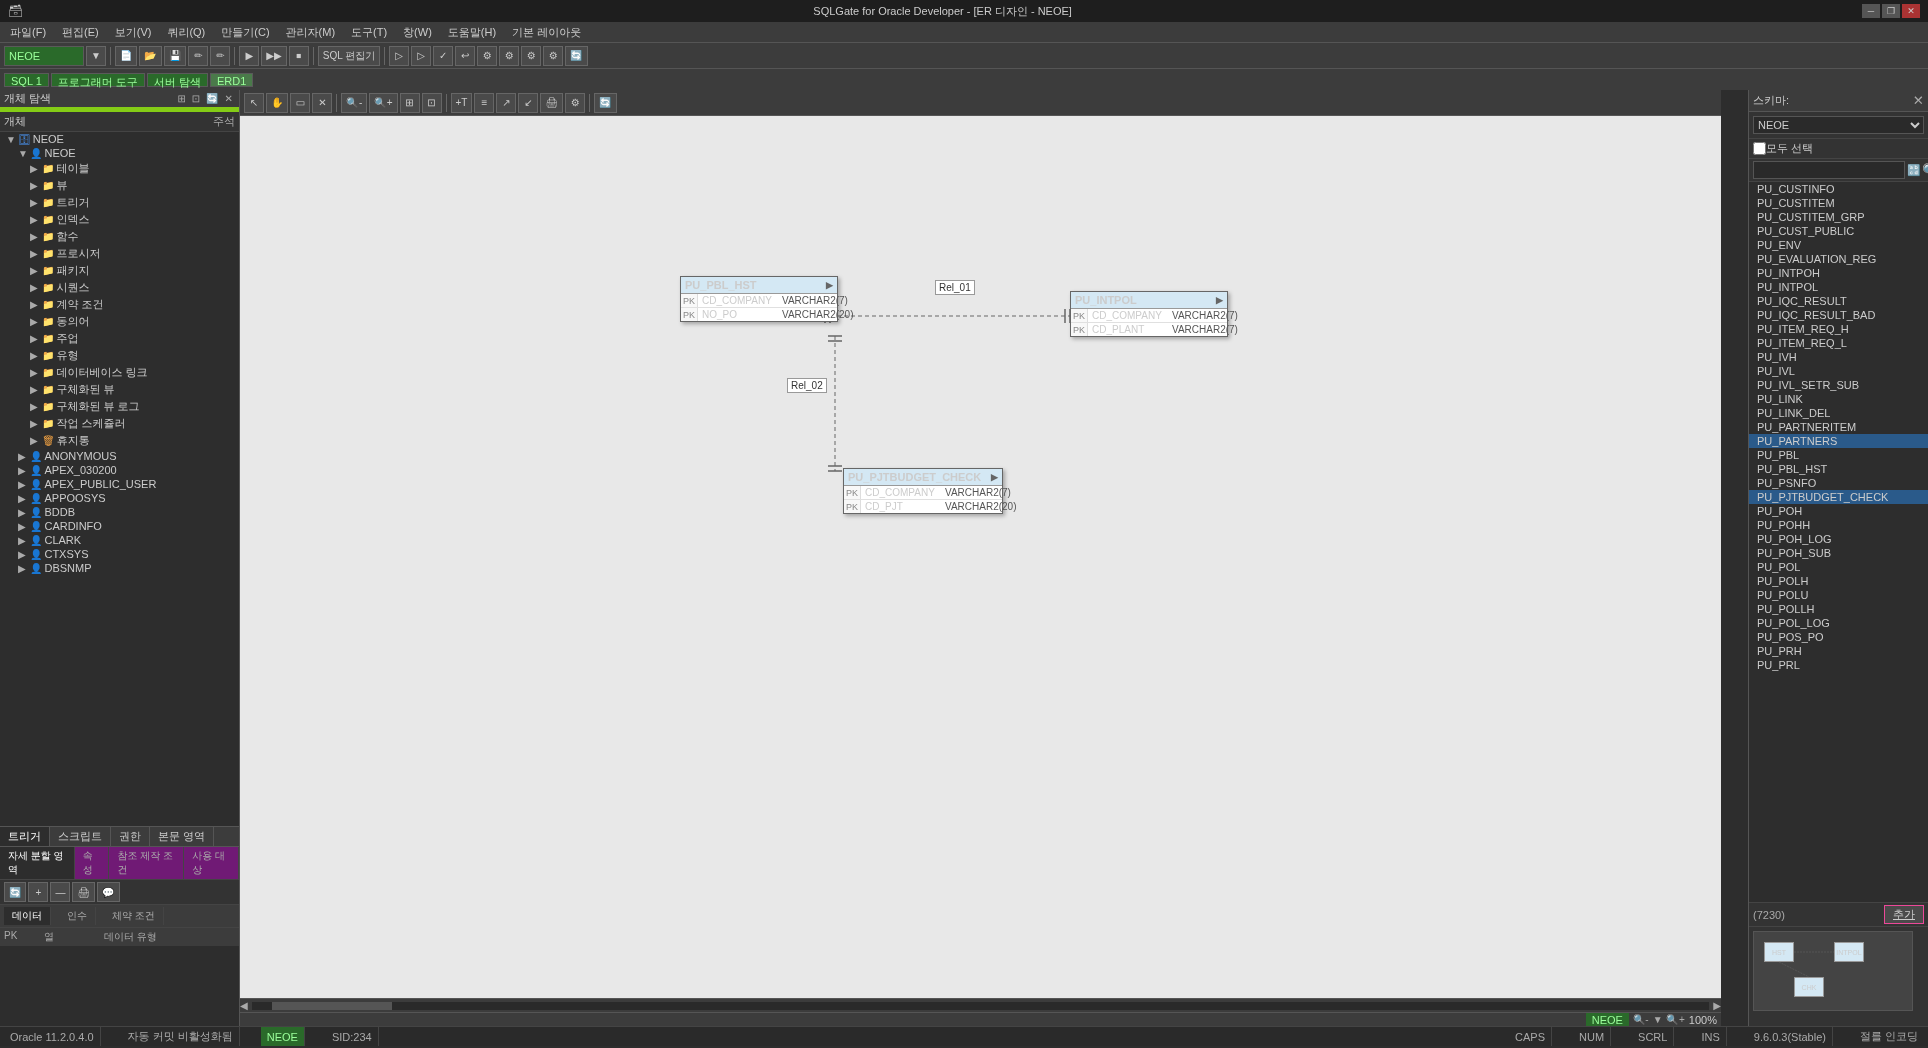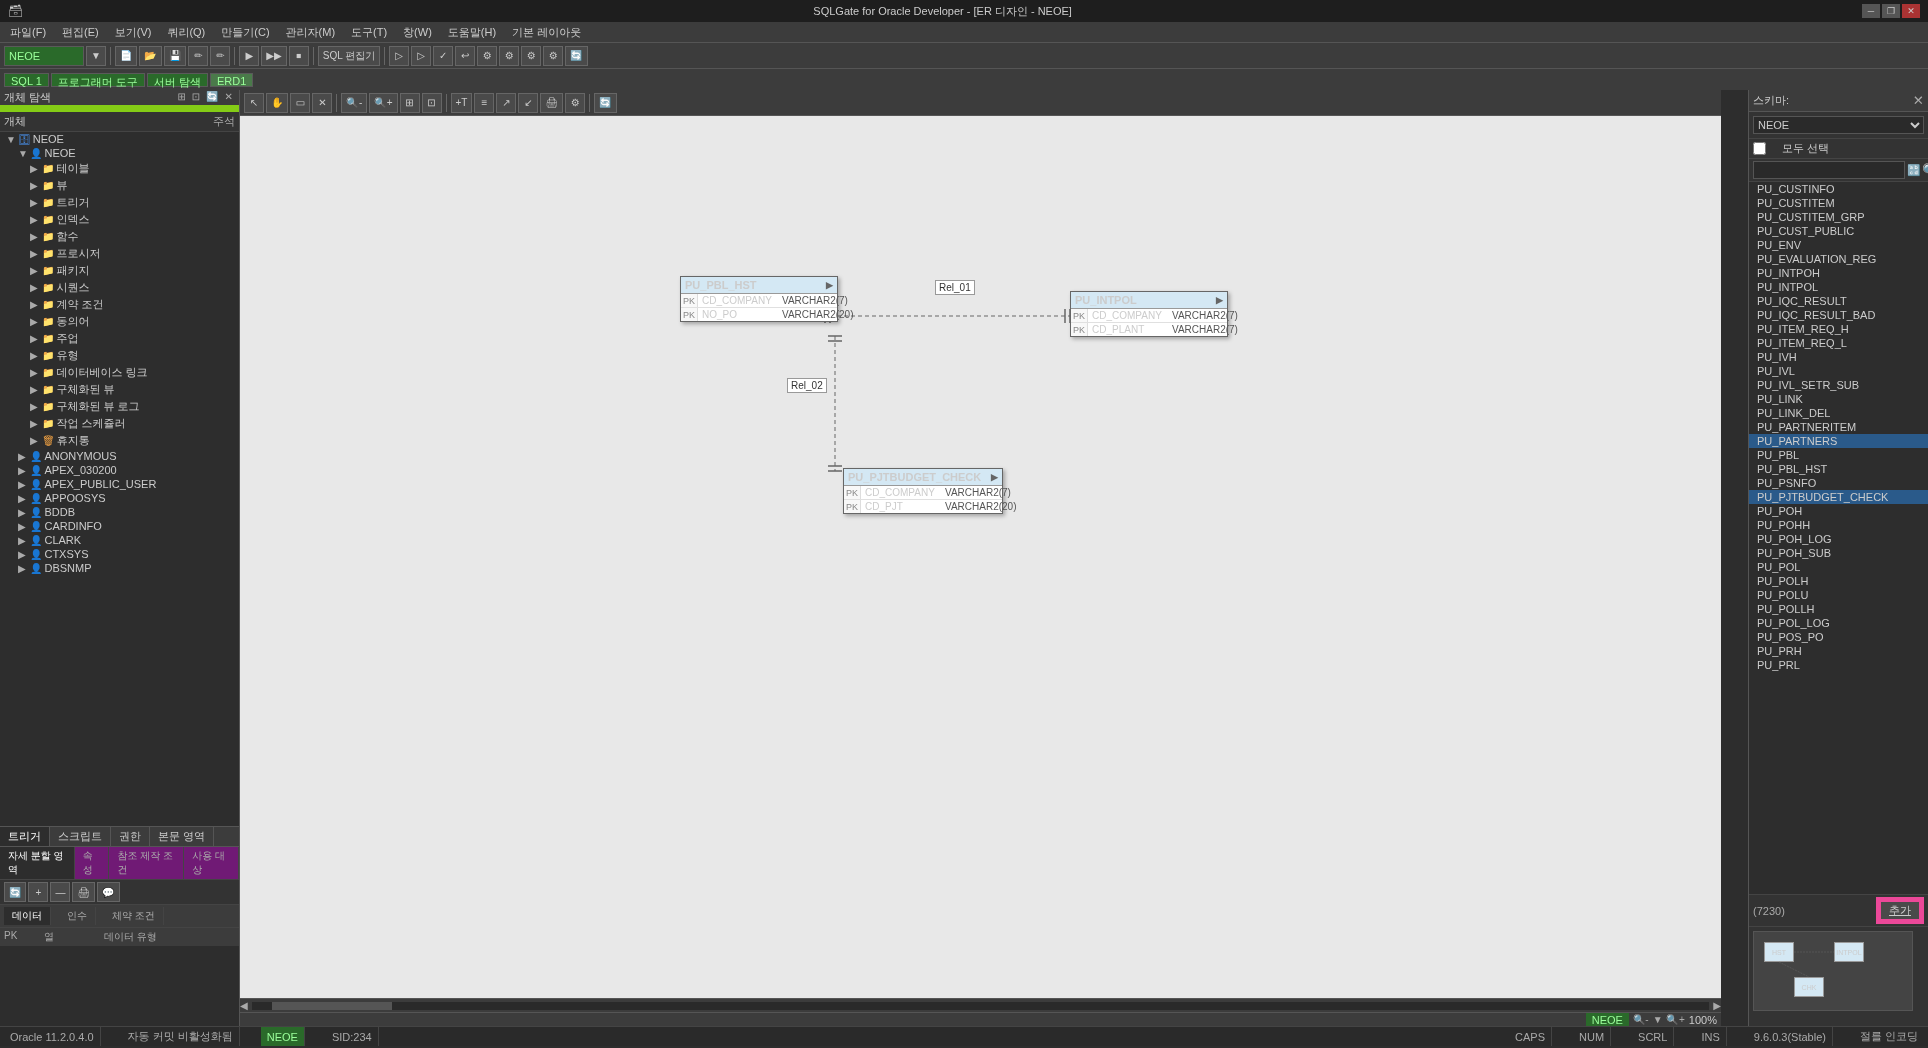--- a/index.html
+++ b/index.html
@@ -24,21 +24,21 @@
     #toolbar2 { background: #3c3c3c; height: 22px; display: flex; align-items: center; padding: 0 4px; gap: 2px; border-top: 1px solid #555; }
     .tb2-btn { background: #2a6a2a; border: 1px solid #5a5a5a; color: #9aff9a; padding: 1px 6px; font-size: 11px; height: 14px; cursor: pointer; }
     .tb2-btn.active { background: #1a5a1a; }
     .tb2-btn.erd { background: #4a7a4a; }
 
     
     #main { display: flex; height: calc(1048px - 22px - 20px - 26px - 22px - 22px); }
 
     
     #left-panel { width: 240px; background: #2d2d2d; border-right: 1px solid #555; display: flex; flex-direction: column; }
-    #left-panel-header { background: #3c3c3c; height: 22px; display: flex; align-items: flex-start; padding: 0 4px; justify-content: space-between; border-bottom: 7px solid #84cc16; }
+    #left-panel-header { background: #3c3c3c; height: 22px; display: flex; align-items: center; padding: 0 4px; justify-content: space-between; border-bottom: 5px solid #84cc16; }
     #left-panel-header span { font-size: 11px; color: #ccc; }
     .panel-icons { display: flex; gap: 2px; }
     .panel-icon-btn { background: none; border: none; color: #aaa; cursor: pointer; font-size: 10px; padding: 1px 2px; }
 
     #tree-header { display: flex; align-items: center; padding: 2px 4px; background: #333; border-bottom: 1px solid #444; gap: 33px; }
     #tree-header .th-left { flex: 1; color: #ccc; font-size: 11px; }
     #tree-header .th-right { color: #aaa; font-size: 11px; }
 
     #tree-container { flex: 1; overflow-y: auto; background: #2d2d2d; }
     .tree-item { padding: 1px 4px; display: flex; align-items: center; gap: 2px; cursor: pointer; font-size: 11px; color: #ccc; }
@@ -86,21 +86,21 @@
     #right-panel-header span { font-size: 11px; color: #ccc; }
     #right-schema { padding: 4px; background: #333; border-bottom: 1px solid #444; display: flex; align-items: center; gap: 4px; }
     #right-schema select { flex: 1; background: #2a2a2a; border: 1px solid #555; color: #ccc; font-size: 11px; height: 18px; }
     #right-filter { padding: 2px 4px; background: #333; border-bottom: 1px solid #444; display: flex; align-items: center; gap: 2px; }
     #right-filter input { flex: 1; background: #2a2a2a; border: 1px solid #555; color: #ccc; font-size: 11px; padding: 1px 4px; height: 18px; }
     #right-list { flex: 1; overflow-y: auto; background: #2d2d2d; }
     .right-list-item { padding: 1px 8px; font-size: 11px; color: #ccc; cursor: pointer; white-space: nowrap; }
     .right-list-item.selected { background: #2a5a8a; }
     #right-count { padding: 2px 4px; background: #333; border-top: 1px solid #444; display: flex; align-items: center; justify-content: space-between; }
     #right-count span { font-size: 11px; color: #aaa; }
-    #right-count button { background: #4a4a4a; border: 5px solid #ec4899; color: #ccc; font-size: 11px; padding: 1px 8px; cursor: pointer; text-decoration: underline; }
+    #right-count button { background: #4a4a4a; border: 1px solid #ec4899; color: #ccc; font-size: 11px; padding: 1px 8px; cursor: pointer; text-decoration: underline; }
     #right-preview { height: 100px; background: #333; border-top: 1px solid #444; }
 
     
     #status-bar { background: #2a2a2a; height: 20px; display: flex; align-items: center; padding: 0 4px; border-top: 1px solid #444; font-size: 11px; color: #aaa; gap: 21px; }
     .status-item { padding: 0 6px; border-right: 1px solid #444; height: 100%; display: flex; align-items: center; }
     .status-item:last-child { border-right: none; }
     .status-neoe { background: #2a6a2a; color: #9aff9a; }
 
     
     ::-webkit-scrollbar { width: 8px; height: 8px; }
@@ -523,21 +523,21 @@
   </div>
 
   <div id="right-panel">
     <div id="right-panel-header">
       <span>스키마:</span>
       <button style="background:none;border:none;color:#aaa;cursor:pointer;">✕</button>
     </div>
     <div id="right-schema">
       <select><option>NEOE</option></select>
     </div>
-    <div style="padding:2px 4px;background:#333;border-bottom:1px solid #444;display:flex;align-items:center;gap:16px;">
+    <div style="padding:2px 4px;background:#333;border-bottom:1px solid #444;display:flex;align-items:center;gap:0;">
       <input type="checkbox" style="">
       <span style="font-size:11px;color:#ccc;">모두 선택</span>
     </div>
     <div id="right-filter">
       <input type="text" style="flex: 1 1 0%; background: rgb(42, 42, 42); border: 1px solid rgb(85, 85, 85); color: rgb(204, 204, 204); font-size: 11px; padding: 1px 4px; height: 18px;">
       <span style="color:#aaa;font-size:11px;">🔡</span>
       <button class="right-filter" style="background:none;border:none;color:#aaa;cursor:pointer;">🔍</button>
     </div>
     <div id="right-list">
       <div class="right-list-item">PU_CUSTINFO</div>

